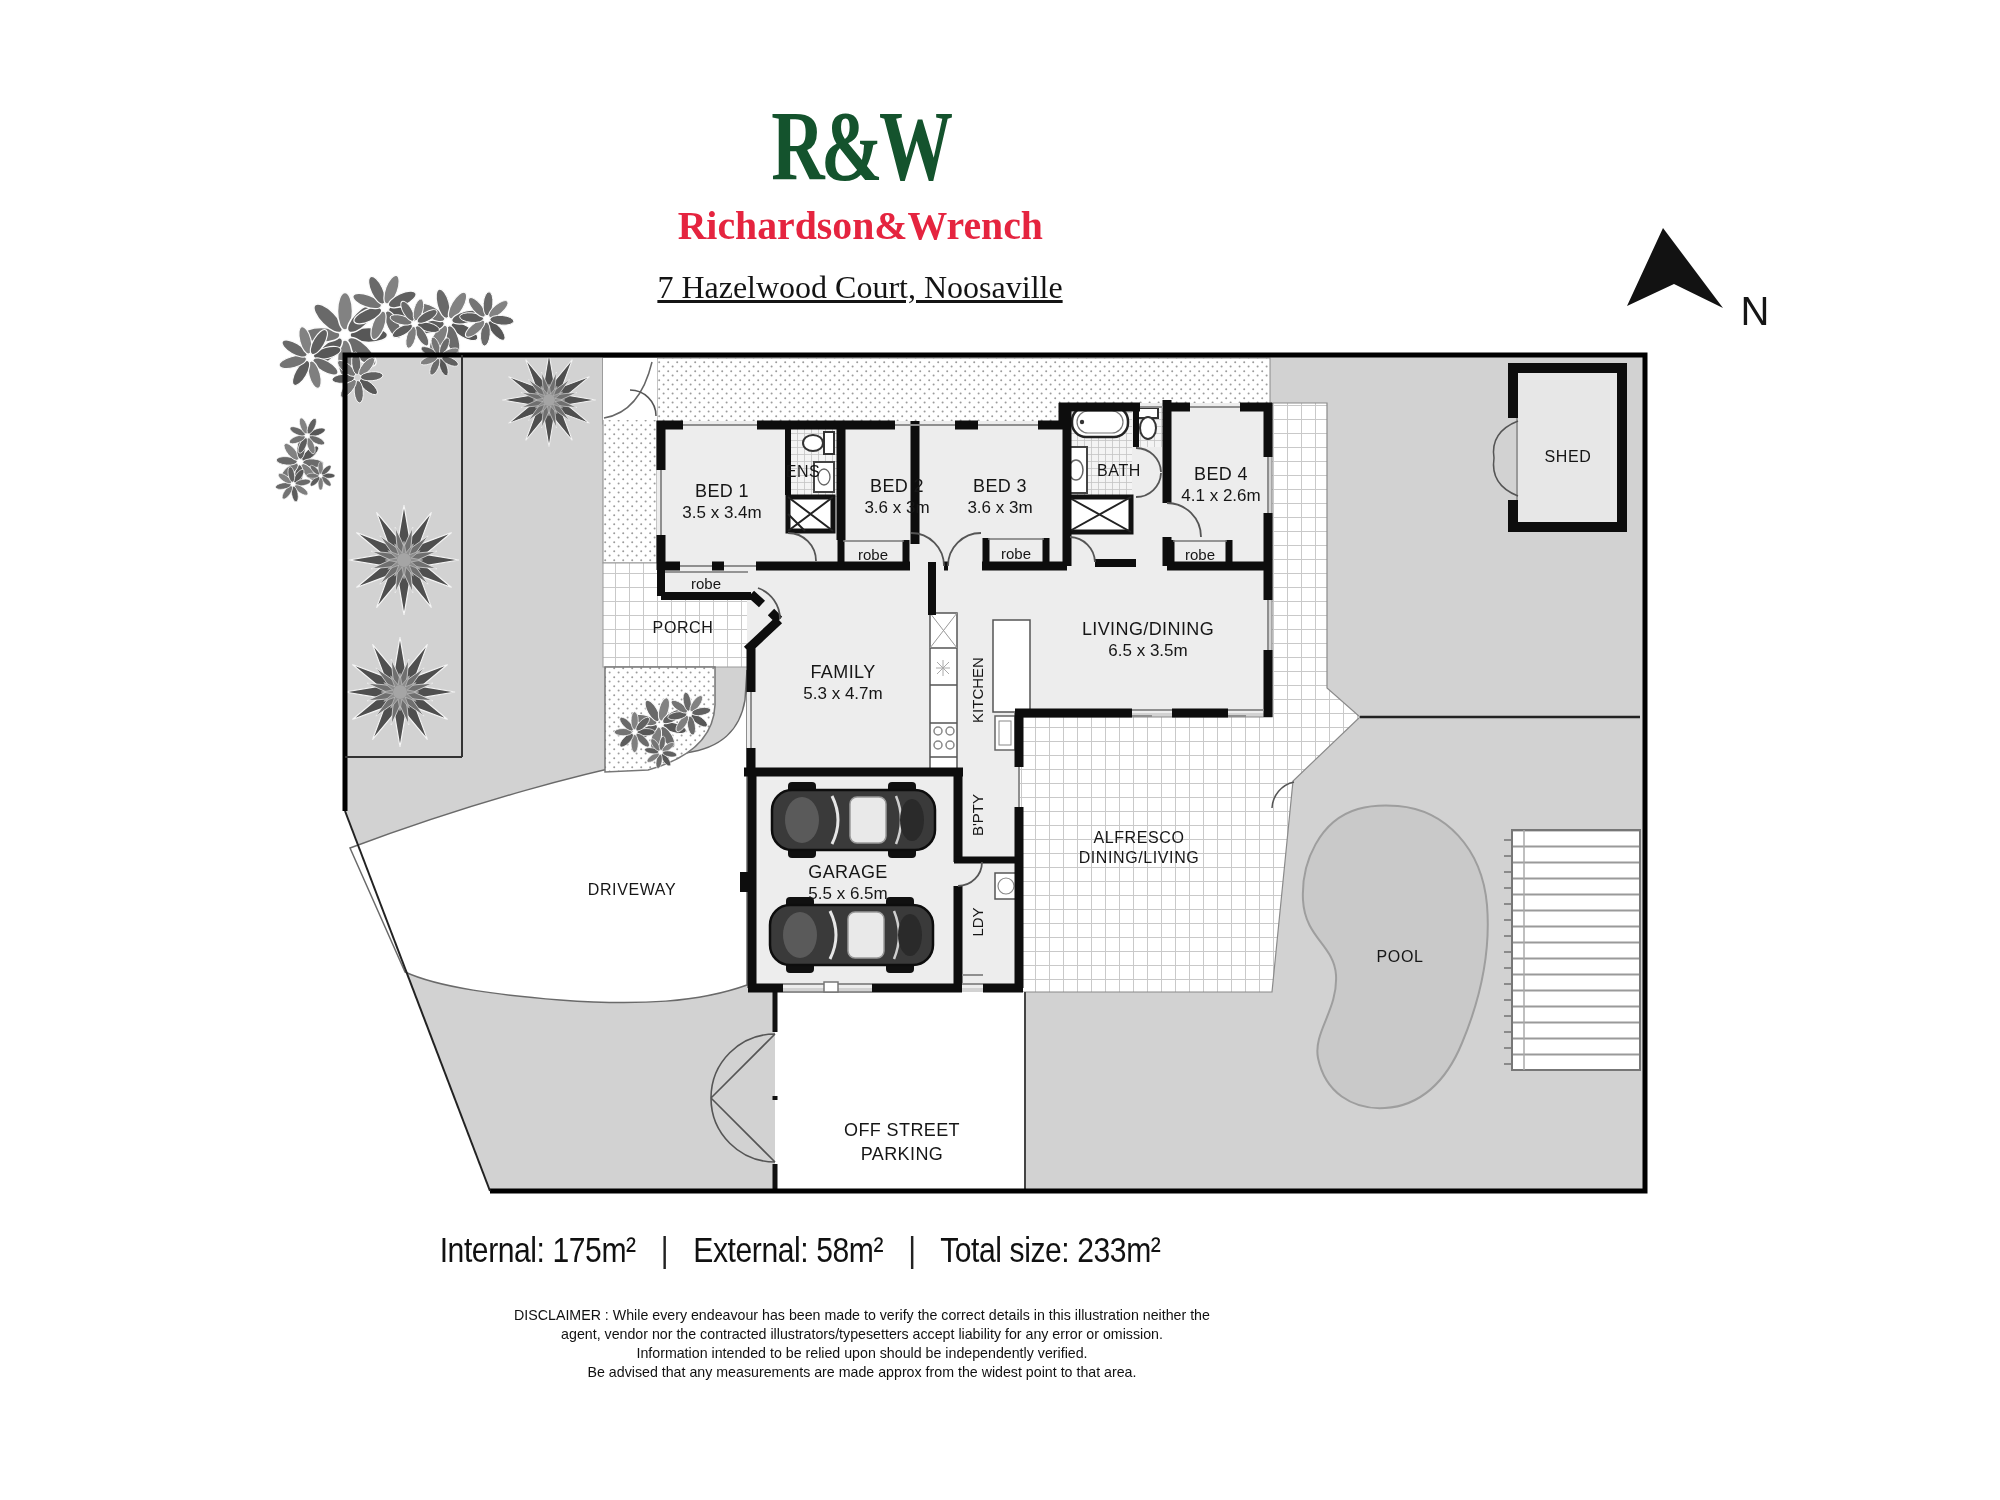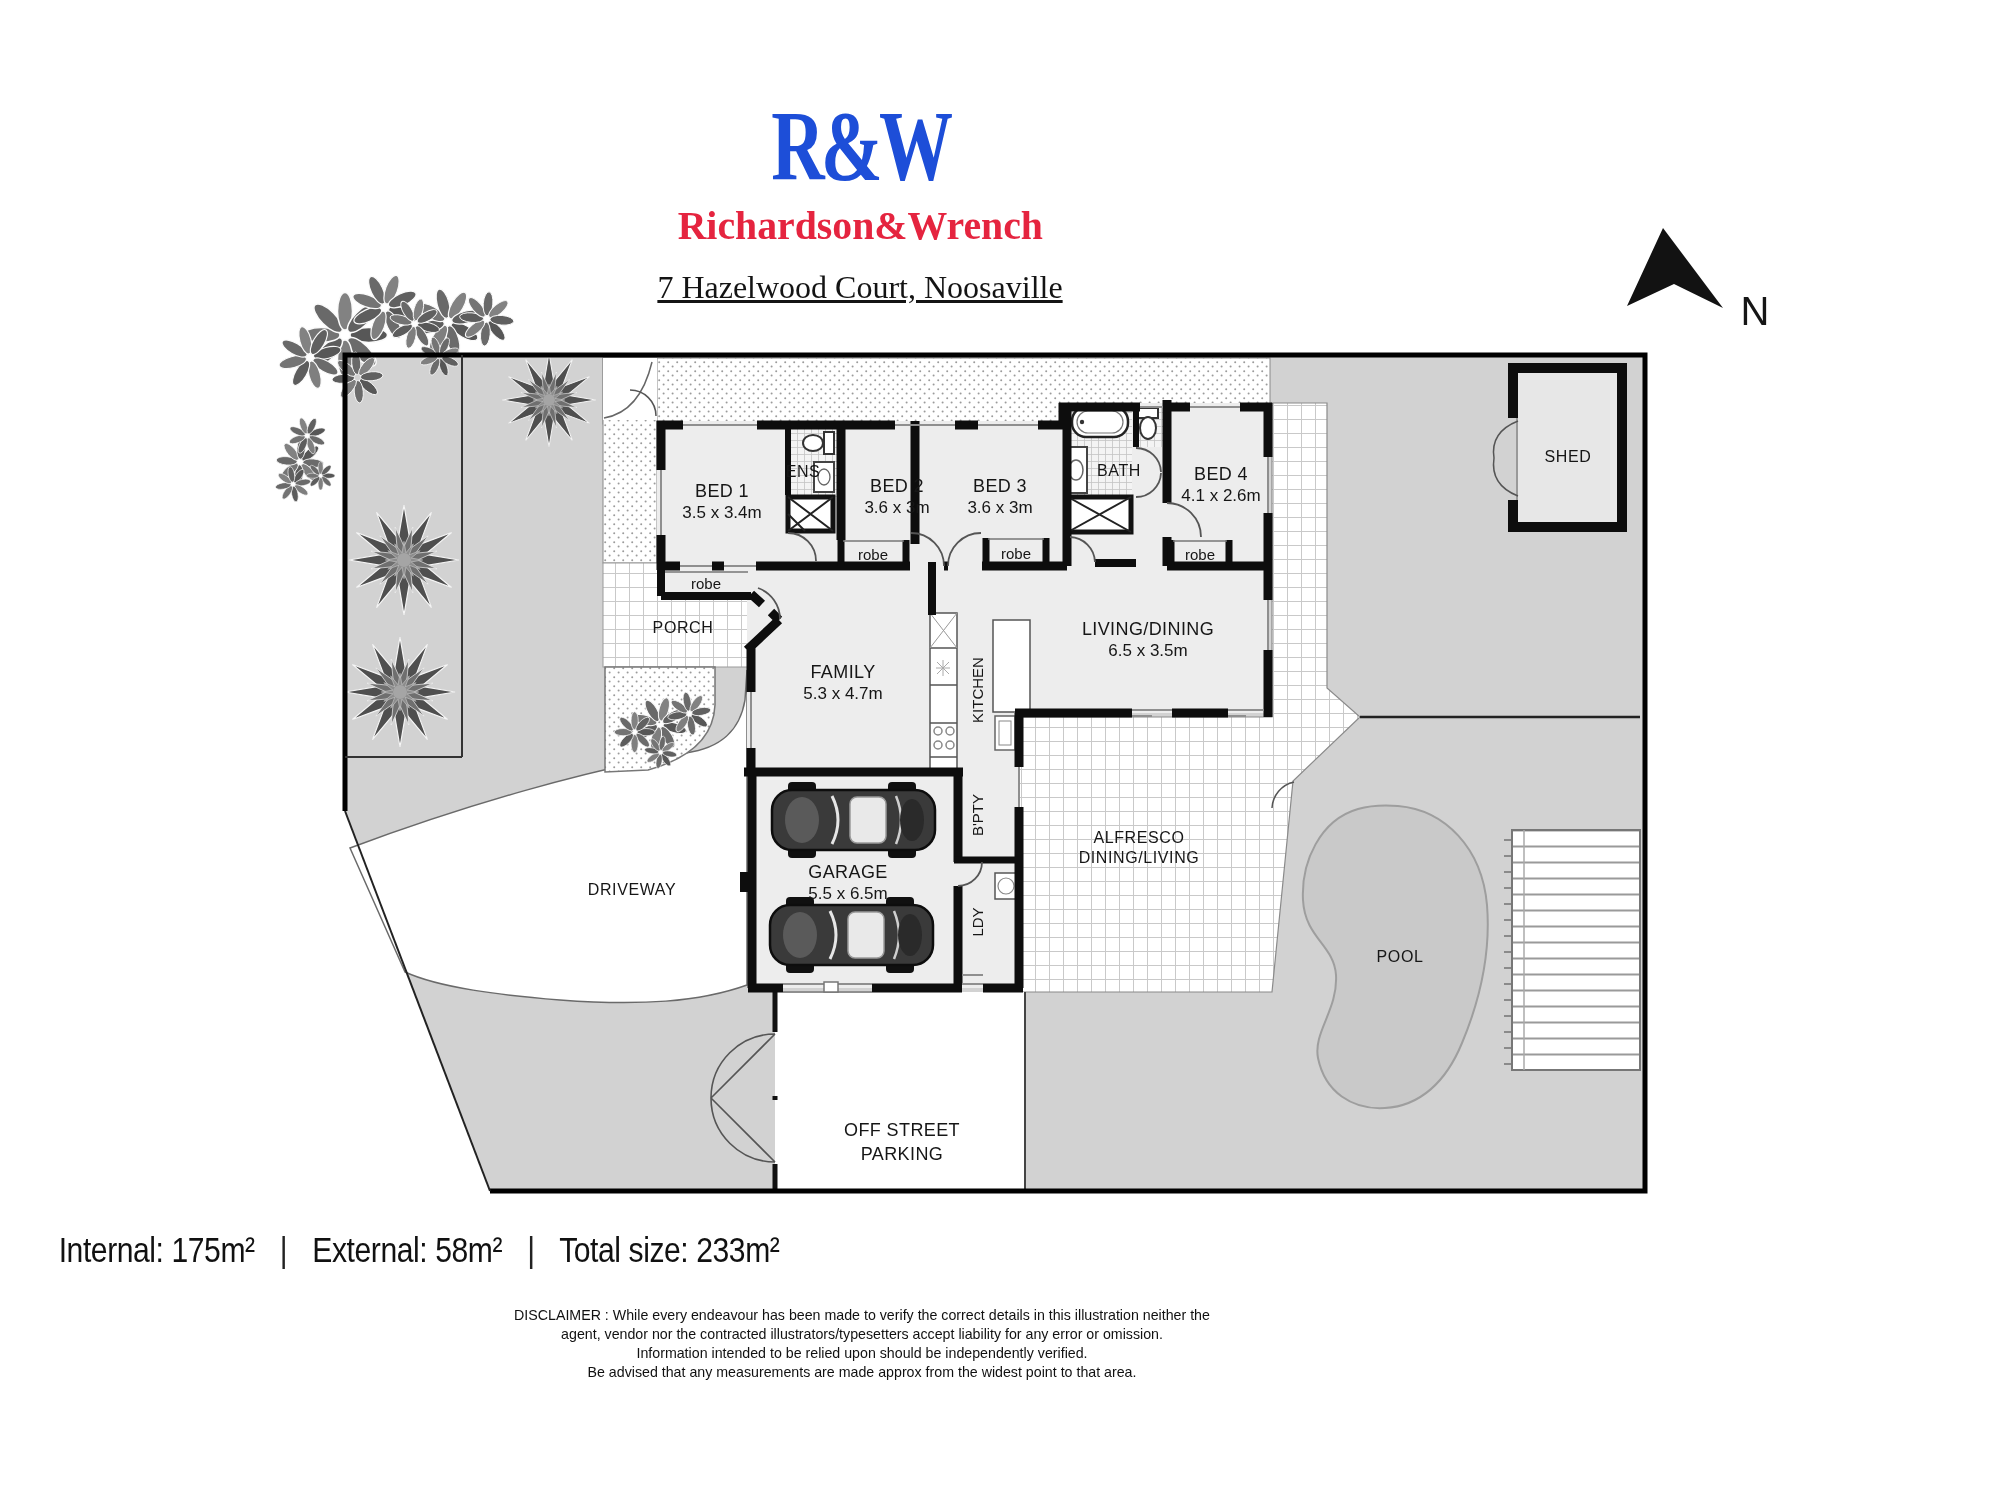--- a/index.html
+++ b/index.html
@@ -1,25 +1,25 @@
 <!DOCTYPE html>
 <html><head>
 <meta charset="utf-8">
 <style>
   html,body{margin:0;padding:0;background:#fff;}
   .stage{position:relative;width:2000px;height:1500px;background:#ffffff;overflow:hidden;
          font-family:"Liberation Sans",sans-serif;}
   .hdr{position:absolute;left:0;width:1720px;text-align:center;}
-  .logo-main{top:96px;font-family:"Liberation Serif",serif;font-weight:bold;color:#1d4ed8;
+  .logo-main{top:96px;font-family:"Liberation Serif",serif;font-weight:bold;color:#14532d;
              font-size:100px;line-height:1;}
   .logo-main span{display:inline-block;transform:scaleX(0.74);transform-origin:center;letter-spacing:-5px;}
   .logo-sub{top:205px;font-family:"Liberation Serif",serif;font-weight:bold;color:#e5243f;font-size:41px;line-height:1;}
   .logo-sub span{display:inline-block;transform:scaleX(0.97);transform-origin:center;}
   .address{top:271px;font-family:"Liberation Serif",serif;color:#141414;font-size:32px;line-height:1;text-decoration:underline;}
-  .summary{position:absolute;top:1232px;left:0;width:1600px;text-align:left;color:#111;
+  .summary{position:absolute;top:1232px;left:0;width:1600px;text-align:center;color:#111;
            font-size:35px;line-height:1;white-space:nowrap;}
   .summary .inner{display:inline-block;transform:scaleX(0.86);transform-origin:center;letter-spacing:-0.5px;}
   .summary .pipe{padding:0 20px;font-weight:normal;color:#222;}
   .disclaimer{position:absolute;top:1306px;left:12px;width:1700px;text-align:center;color:#111;
               font-size:14.5px;line-height:19px;}
   .disclaimer div{transform:scaleX(0.98);transform-origin:center;}
   svg{position:absolute;top:0;left:0;}
   svg text{font-family:"Liberation Sans",sans-serif;fill:#161616;}
   .rm{font-size:18px;letter-spacing:0.4px;}
   .dim{font-size:17px;}

